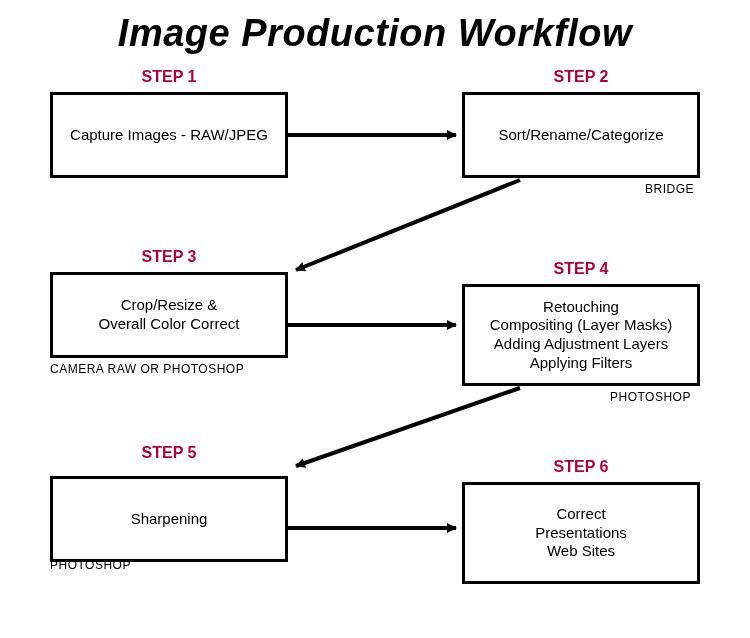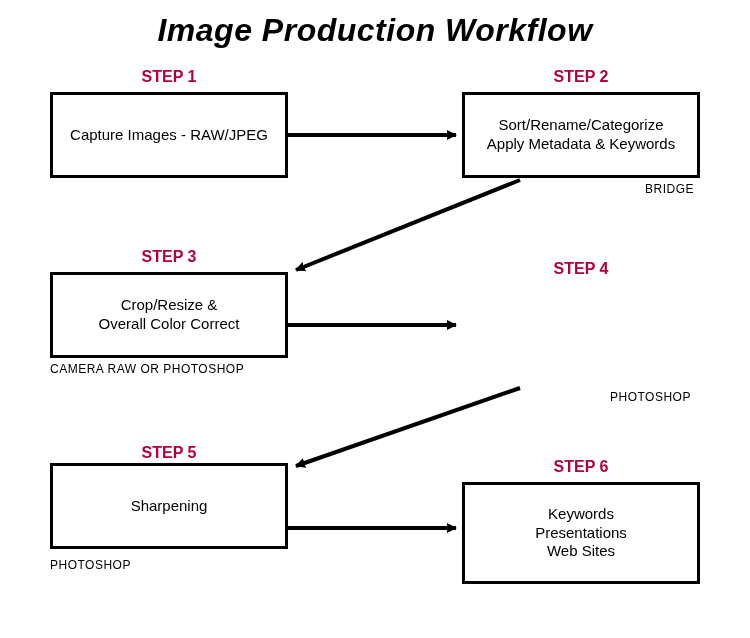--- a/index.html
+++ b/index.html
@@ -16,21 +16,21 @@
     background: #fff;
   }
   .title {
     position: absolute;
     top: 12px;
     left: 0;
     width: 750px;
     text-align: center;
     font-style: italic;
     font-weight: 900;
-    font-size: 32px;
+    font-size: 38px;
     letter-spacing: 0.5px;
   }
   .step-label {
     position: absolute;
     color: #b3003b;
     font-weight: 800;
     font-size: 16px;
     width: 238px;
     text-align: center;
   }
@@ -71,43 +71,48 @@
   <div class="title">Image Production Workflow</div>
 
   <div class="step-label" style="left:50px; top:68px;text-align:center;">STEP 1</div>
   <div class="box" style="left:50px; top:92px;">
     <span>Capture Images - RAW/JPEG</span>
   </div>
 
   <div class="step-label" style="left:462px; top:68px;">STEP 2</div>
   <div class="box" style="left:462px; top:92px;">
     <span>Sort/Rename/Categorize</span>
-    <span>Apply Metadata &amp; Keywords</span>
   </div>
   <div class="tool-label" style="left:645px; top:182px;">BRIDGE</div>
 
   <div class="step-label" style="left:50px; top:248px;">STEP 3</div>
   <div class="box" style="left:50px; top:272px;align-items:center;">
     <span>Crop/Resize &amp;</span>
     <span>Overall Color Correct</span>
   </div>
   <div class="tool-label" style="left:50px; top:362px;">CAMERA RAW OR PHOTOSHOP</div>
 
   <div class="step-label" style="left:462px; top:260px;">STEP 4</div>
+  <div class="box" style="left:462px; top:284px; height:102px;">
+    <span>Retouching</span>
+    <span>Compositing (Layer Masks)</span>
+    <span>Adding Adjustment Layers</span>
+    <span>Applying Filters</span>
+  </div>
   <div class="tool-label" style="left:610px; top:390px;">PHOTOSHOP</div>
 
   <div class="step-label" style="left:50px; top:444px;">STEP 5</div>
-  <div class="box" style="left:50px; top:463px;">
+  <div class="box" style="left:50px; top:476px;">
     <span>Sharpening</span>
   </div>
   <div class="tool-label" style="left:50px; top:558px;">PHOTOSHOP</div>
 
   <div class="step-label" style="left:462px; top:458px;">STEP 6</div>
   <div class="box" style="left:462px; top:482px; height:102px;">
-    <span>Keywords</span>
+    <span>Correct</span>
     <span>Presentations</span>
     <span>Web Sites</span>
   </div>
 
   <svg class="arrows" viewBox="0 0 750 638">
     <defs>
       <marker id="ah" markerWidth="12" markerHeight="12" refX="9" refY="5" orient="auto" markerUnits="userSpaceOnUse">
         <path d="M0,0 L10,5 L0,10 Z" fill="#000"></path>
       </marker>
     </defs>

